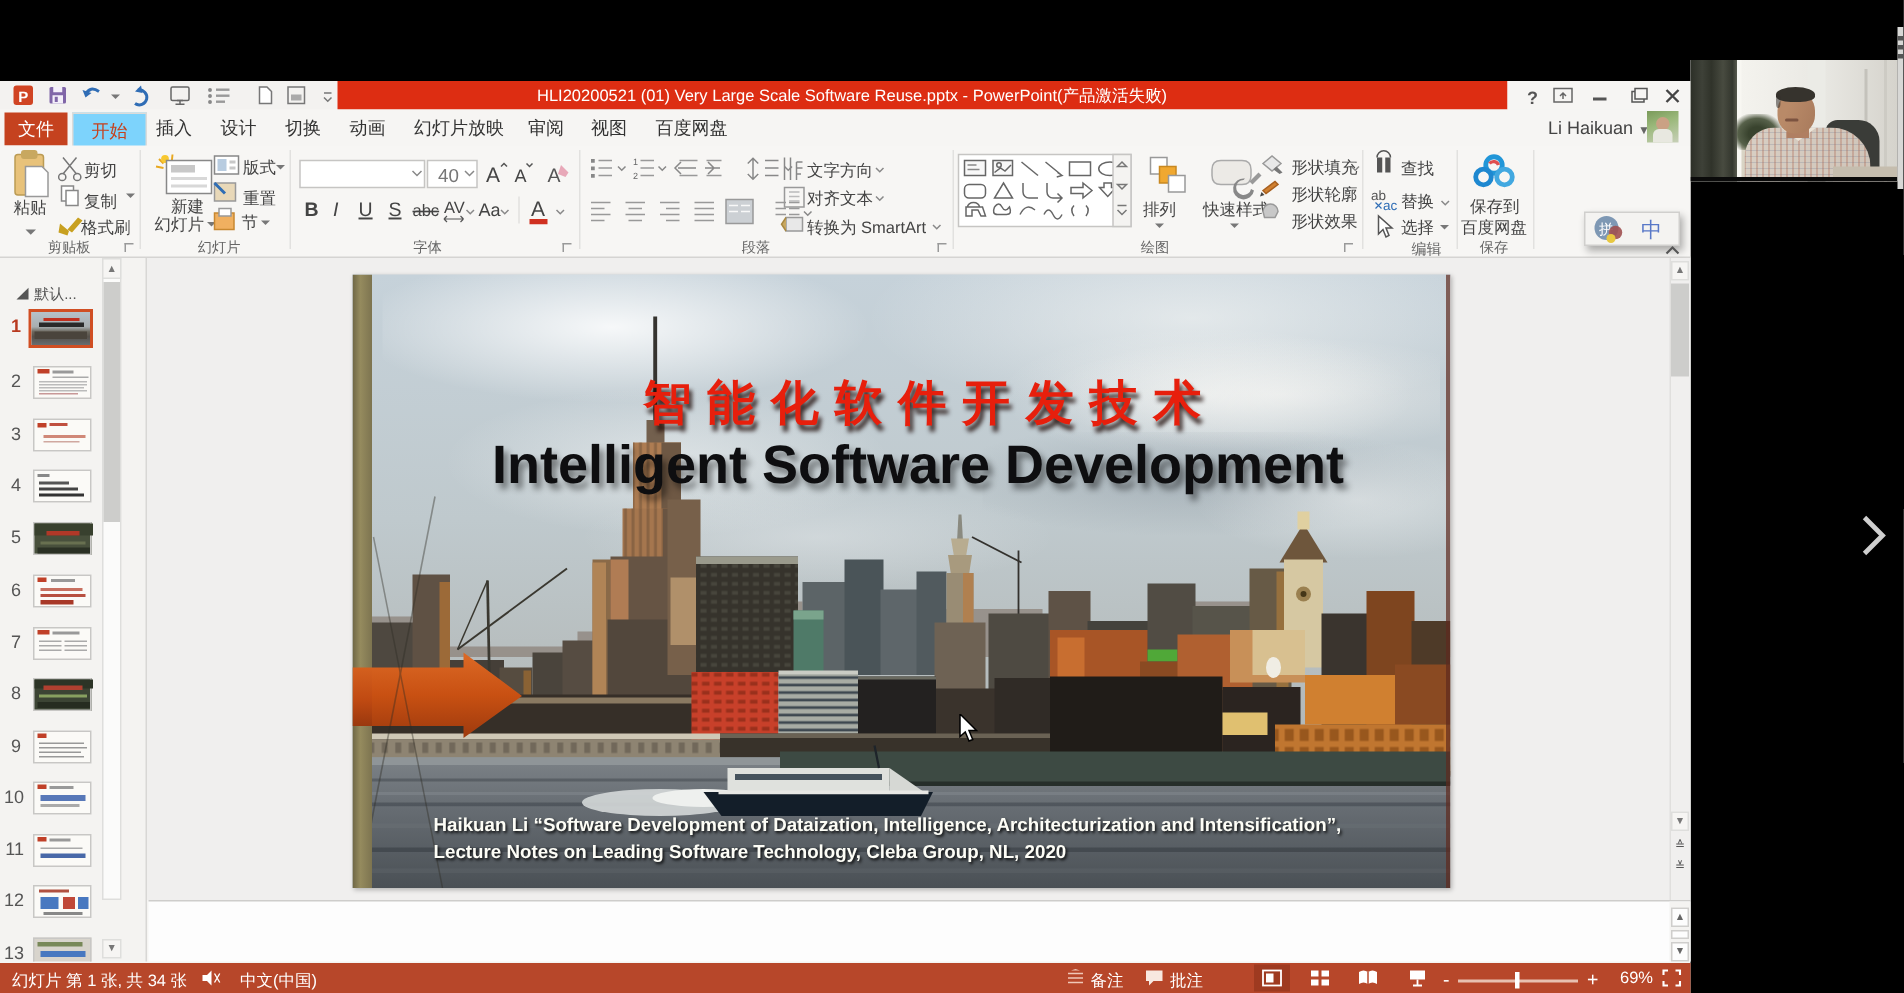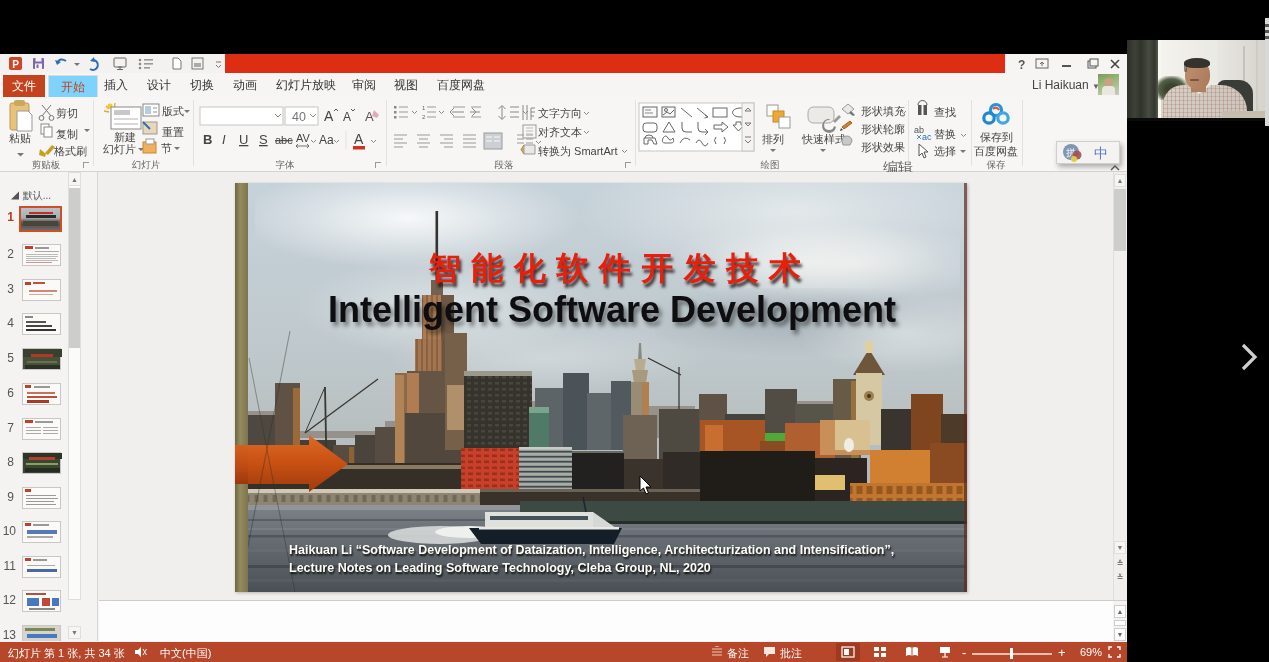--- a/index.html
+++ b/index.html
@@ -12,20 +12,21 @@
 </style>
 </head>
 <body>
 <div id="stage">
 
   <div class="abs" id="pptwin" style="left:0; top:54px; width:1127px; height:608px; background:#f5f4f2;"></div>
 
   <div class="abs" style="left:0; top:54px; width:225px; height:19px; background:#f3f2f0;"></div>
   <div class="abs" style="left:225px; top:54px; width:780px; height:19px; background:#dd2d12;"></div>
   <div class="abs" style="left:1005px; top:54px; width:122px; height:19px; background:#f6f5f3;"></div>
+  <div class="abs" style="left:358px; top:56px; width:420px; height:15px; color:#fff; font-size:11px; white-space:nowrap;">HLI20200521 (01) Very Large Scale Software Reuse.pptx -  PowerPoint(产品激活失败)</div>
 
   <div class="abs" id="qat" style="left:0; top:54px; width:225px; height:19px;">
     <svg width="225" height="19" viewBox="0 0 225 19">
       <rect x="9" y="3" width="13" height="13" rx="2" fill="#d04423"></rect>
       <text x="15.5" y="14" font-size="10" font-weight="bold" fill="#fff" text-anchor="middle">P</text>
       <rect x="33" y="4" width="11" height="11" rx="1" fill="#8066a8"></rect>
       <rect x="35.5" y="4" width="6" height="3.5" fill="#f4f0fa"></rect>
       <rect x="35" y="9.5" width="7" height="5.5" fill="#f4f0fa"></rect>
       <rect x="36.5" y="10.5" width="2" height="3.5" fill="#8066a8"></rect>
       <path d="M66 7 q-6 -4 -9 2" stroke="#2f6db5" stroke-width="2" fill="none"></path>
@@ -87,21 +88,21 @@
     <div class="abs" style="left:635px; top:3px; width:1px; height:66px; background:#e2e1df;"></div>
     <div class="abs" style="left:908px; top:3px; width:1px; height:66px; background:#e2e1df;"></div>
     <div class="abs" style="left:971px; top:3px; width:1px; height:66px; background:#e2e1df;"></div>
     <div class="abs" style="left:1022px; top:3px; width:1px; height:66px; background:#e2e1df;"></div>
 
     <div class="abs" style="top:62px; left:21px; width:50px; text-align:center; font-size:9.5px; color:#666;">剪贴板</div>
     <div class="abs" style="top:62px; left:121px; width:50px; text-align:center; font-size:9.5px; color:#666;">幻灯片</div>
     <div class="abs" style="top:62px; left:260px; width:50px; text-align:center; font-size:9.5px; color:#666;">字体</div>
     <div class="abs" style="top:62px; left:479px; width:50px; text-align:center; font-size:9.5px; color:#666;">段落</div>
     <div class="abs" style="top:62px; left:745px; width:50px; text-align:center; font-size:9.5px; color:#666;">绘图</div>
-    <div class="abs" style="top:62px; left:883px; width:50px; font-size:15px; color:#666;">编辑</div>
+    <div class="abs" style="top:62px; left:926px; width:50px; text-align:center; font-size:10px; color:#666;">编辑</div>
     <div class="abs" style="top:62px; left:971px; width:50px; text-align:center; font-size:9.5px; color:#666;">保存</div>
 
     <div class="abs" style="top:65px; left:83px; width:6px; height:6px; border-top:1px solid #999; border-left:1px solid #999;"></div>
     <div class="abs" style="top:65px; left:375px; width:6px; height:6px; border-top:1px solid #999; border-left:1px solid #999;"></div>
     <div class="abs" style="top:65px; left:625px; width:6px; height:6px; border-top:1px solid #999; border-left:1px solid #999;"></div>
     <div class="abs" style="top:65px; left:896px; width:6px; height:6px; border-top:1px solid #999; border-left:1px solid #999;"></div>
 
     <svg class="abs" style="left:0; top:0;" width="93" height="72" viewBox="0 0 93 72">
       <rect x="10" y="6" width="19" height="27" rx="2" fill="#e8c27a" stroke="#bb9b53"></rect>
       <rect x="14" y="3" width="11" height="6" rx="2" fill="#c8a860"></rect>

